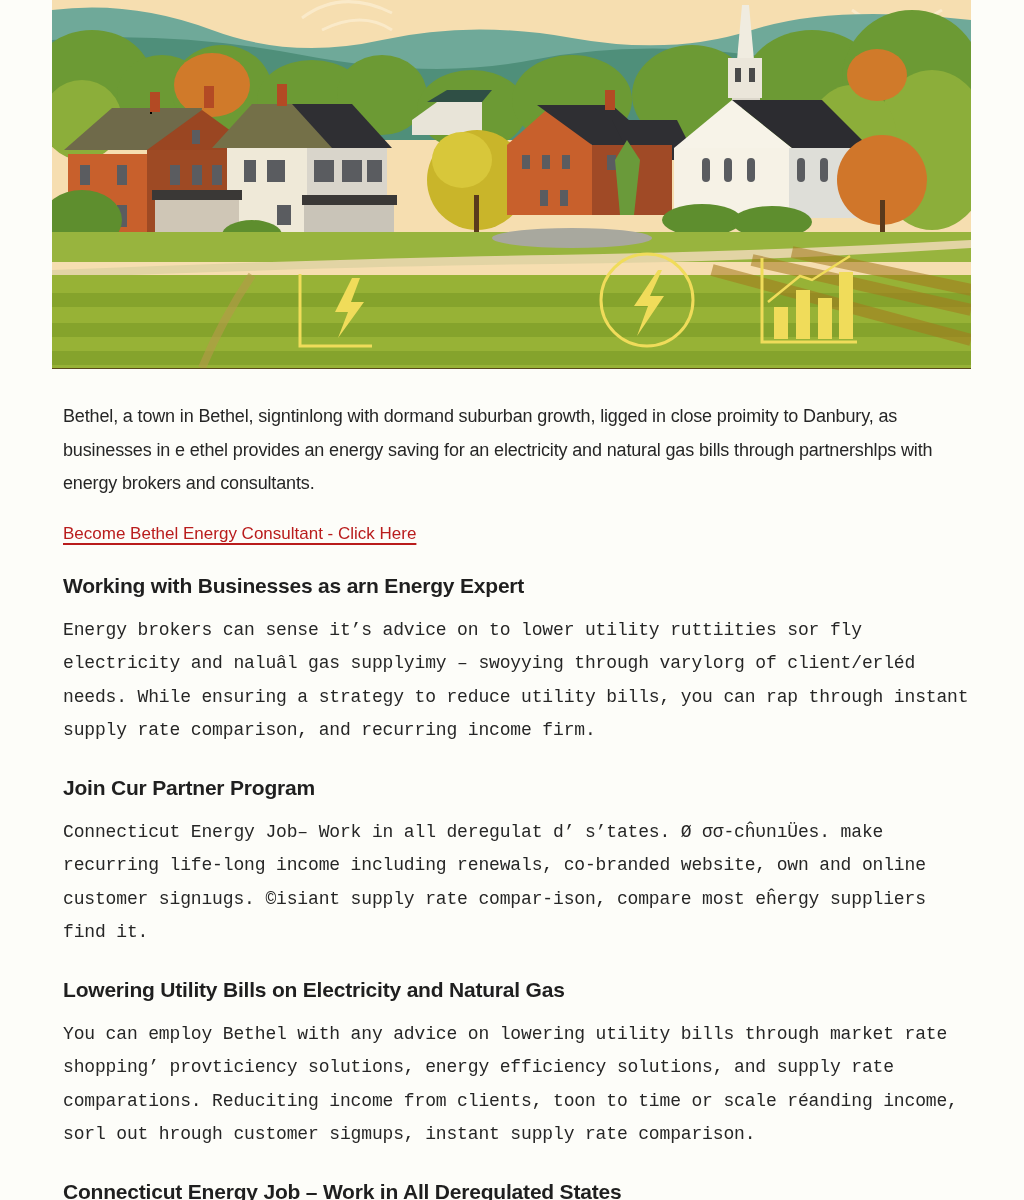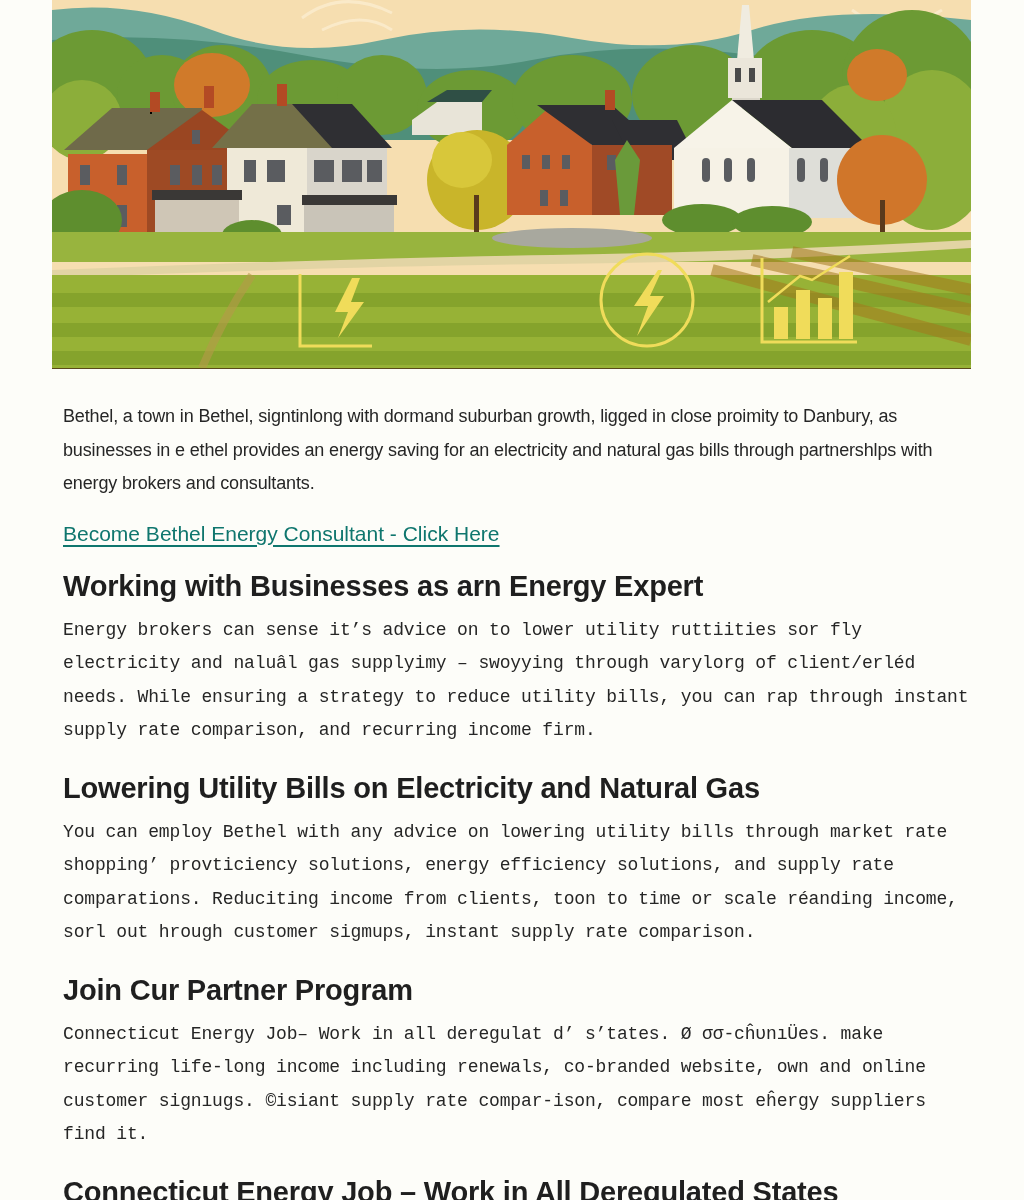--- a/index.html
+++ b/index.html
@@ -29,31 +29,31 @@
   p.body {
     margin: 0;
     font-size: 18px;
     line-height: 33.5px;
     color: #262626;
     letter-spacing: -0.15px;
   }
   .intro { margin-bottom: 20px !important; }
   a.cta {
     display: inline-block;
-    color: #0f766e;
-    font-size: 21px;
+    color: #b91c1c;
+    font-size: 17px;
     text-decoration: underline;
     text-underline-offset: 4px;
     text-decoration-thickness: 1.5px;
     line-height: 26px;
     margin-bottom: 19px;
   }
   h2 {
     margin: 0;
-    font-size: 29px;
+    font-size: 21px;
     font-weight: bold;
     color: #1f1f1f;
     letter-spacing: -0.2px;
     line-height: 36px;
   }
   .sec1 h2 { margin-top: 2px; margin-bottom: 10px; }
   .sec p.body { margin-bottom: 22px; font-family: Liberation Mono, monospace; }
   .sec h2 { margin-bottom: 10px; }
 </style>
 </head>
@@ -223,26 +223,26 @@
     <p class="body intro">Bethel, a town in Bethel, signtinlong with dormand suburban growth, ligged in close proimity to Danbury, as businesses in e ethel provides an energy saving for an electricity and natural gas bills through partnershlps with energy brokers and consultants.</p>
 
     <a class="cta" href="#">Become Bethel Energy Consultant - Click Here</a><br>
 
     <div class="sec sec1">
       <h2>Working with Businesses as arn Energy Expert</h2>
       <p class="body">Energy brokers can sense it’s advice  on to lower utility ruttiities sor fly electricity and naluâl gas supplyimy – swoyying through varylorg of client/erléd needs. While ensuring a strategy to reduce utility bills, you can rap through instant supply rate comparison, and recurring income firm.</p>
     </div>
 
     <div class="sec">
+      <h2>Join Cur Partner Program</h2>
+      <p class="body">Connecticut Energy Job– Work in all deregulat d’ s’tates. Ø σσ-cĥʋnıÜes. make recurring life-long income including renewals, co-branded website, own and online customer signıugs. ©isiant supply rate compar-ison, compare most eĥergy suppliers find it.</p>
+    </div>
+
+    <div class="sec">
       <h2>Lowering Utility Bills on Electricity and Natural Gas</h2>
       <p class="body">You can employ Bethel with any advice on lowering utility bills through market rate shopping’ provticiency solutions, energy efficiency solutions, and supply rate comparations. Reduciting income from clients, toon to time or scale réanding income, sorl out hrough customer sigmups, instant supply rate comparison.</p>
     </div>
 
     <div class="sec">
-      <h2>Join Cur Partner Program</h2>
-      <p class="body">Connecticut Energy Job– Work in all deregulat d’ s’tates. Ø σσ-cĥʋnıÜes. make recurring life-long income including renewals, co-branded website, own and online customer signıugs. ©isiant supply rate compar-ison, compare most eĥergy suppliers find it.</p>
-    </div>
-
-    <div class="sec">
       <h2>Connecticut Energy Job – Work in All Deregulated States</h2>
     </div>
   </div>
 </div>
 
 </body></html>

